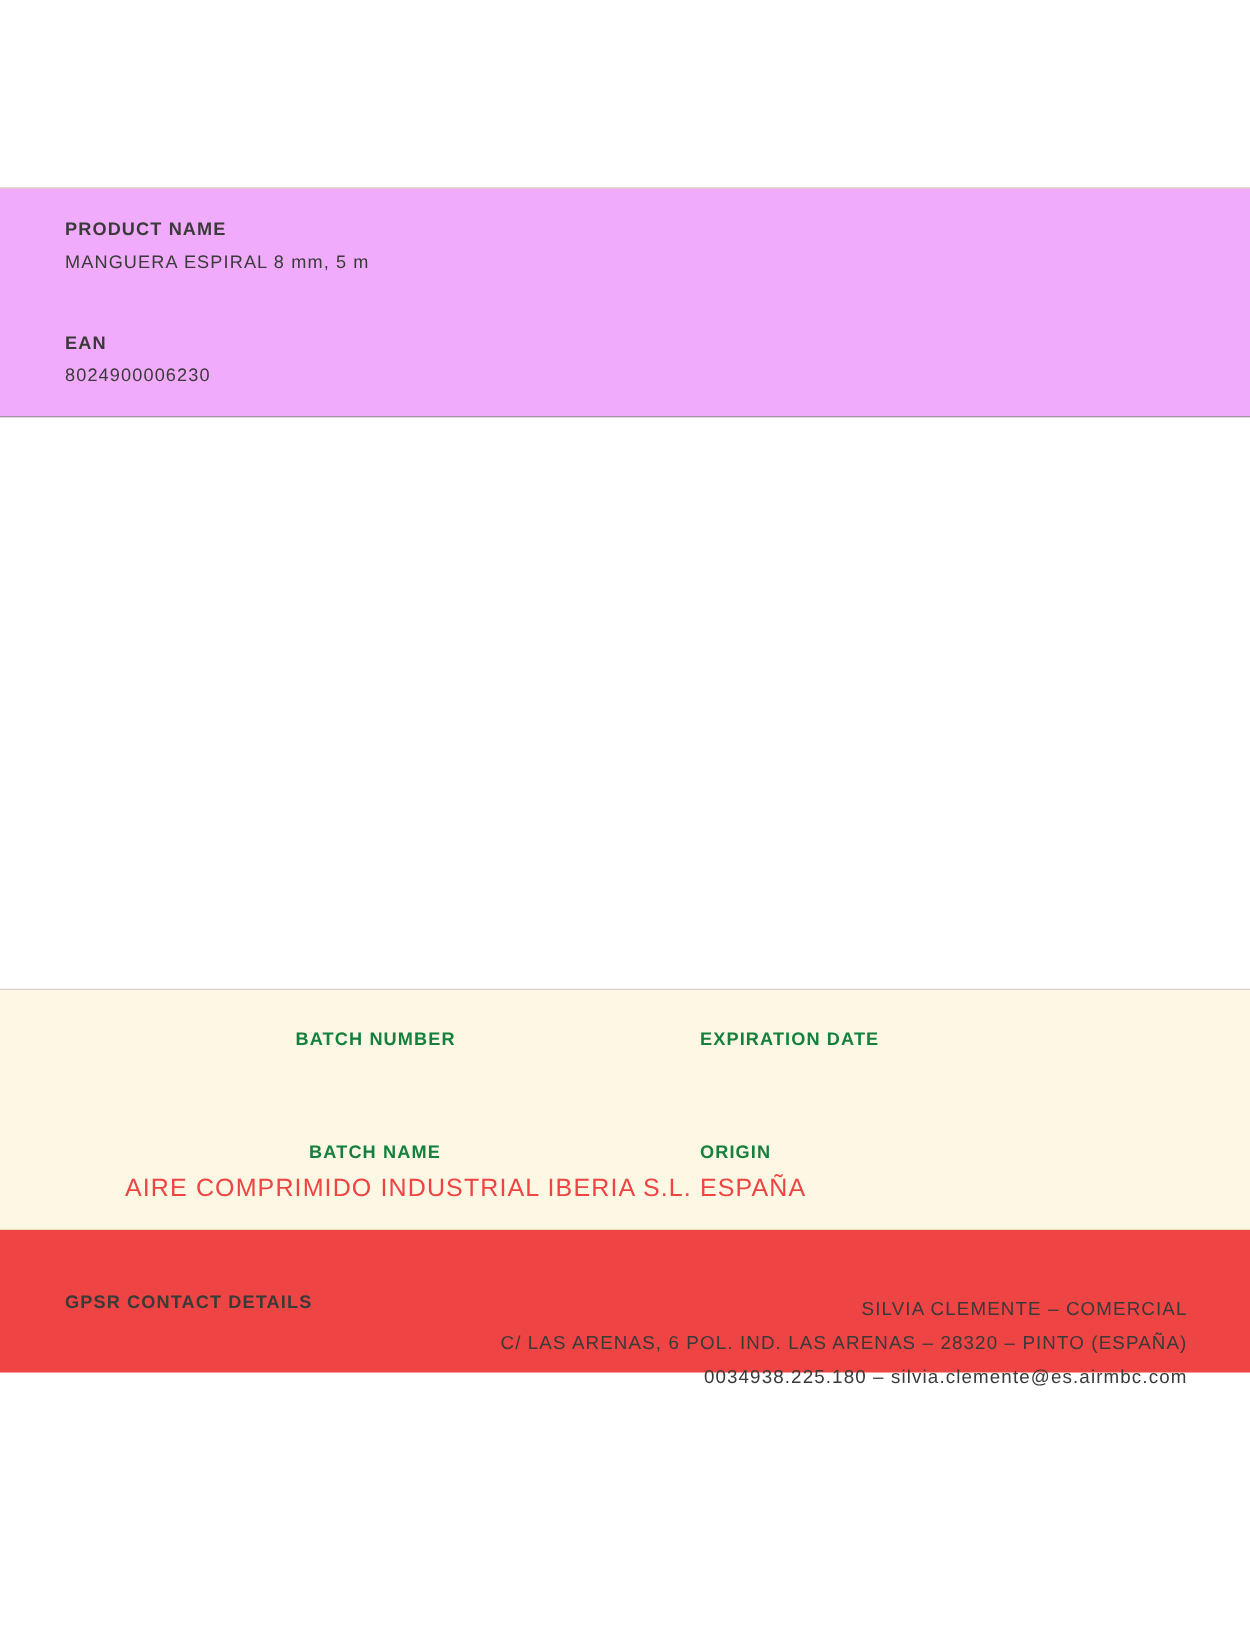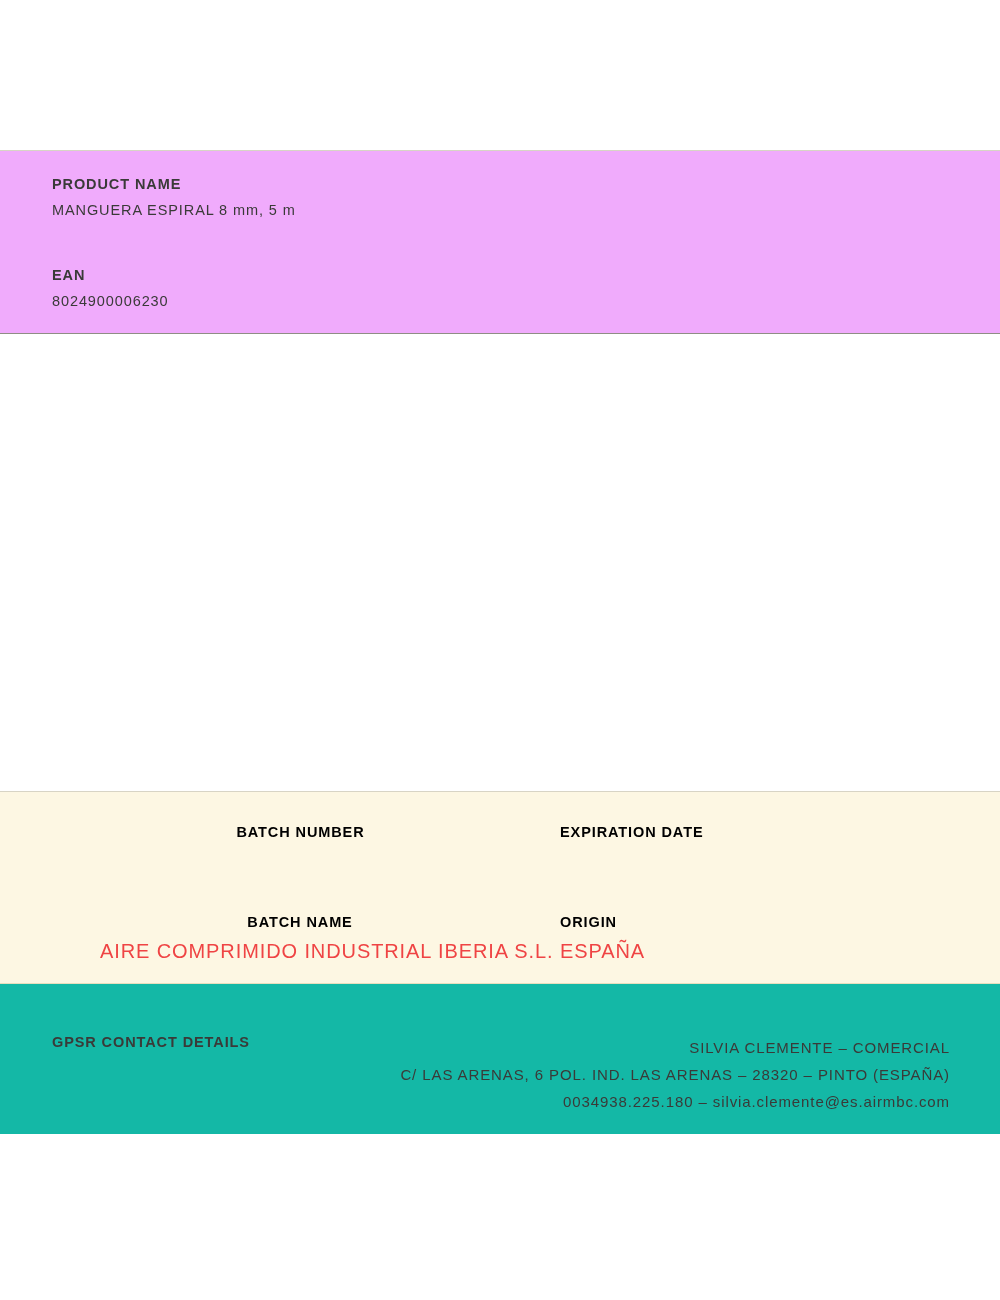--- a/index.html
+++ b/index.html
@@ -85,21 +85,21 @@
     text-align: center;
   }
   .col-left {
     position: absolute;
     text-align: left;
   }
   .blk-label {
     font-size: 14.5px;
     font-weight: bold;
     letter-spacing: 0.9px;
-    color: #000000;
+    color: #15803d;
     white-space: nowrap;
   }
   .blk-value {
     font-size: 20px;
     font-weight: normal;
     letter-spacing: 0.9px;
     color: #ef4444;
     white-space: nowrap;
     margin-top: 10px;
   }
@@ -108,22 +108,22 @@
   #expiration-date-group { top: 32px; left: 560px; width: 280px; text-align: left; }
   #legal-name-group { top: 122px; left: 100px; width: 400px; }
   #origin-group { top: 122px; left: 560px; width: 280px; text-align: left; }
 
   
   .gpsr-block {
     position: absolute;
     left: 0;
     top: 984px;
     width: 1000px;
-    height: 150px;
-    background: #14b8a6;
+    height: 114px;
+    background: #ef4444;
     box-sizing: border-box;
   }
   .gpsr-label {
     position: absolute;
     left: 52px;
     top: 50px;
     font-size: 14.5px;
     font-weight: bold;
     letter-spacing: 0.9px;
     color: #3a3a38;

